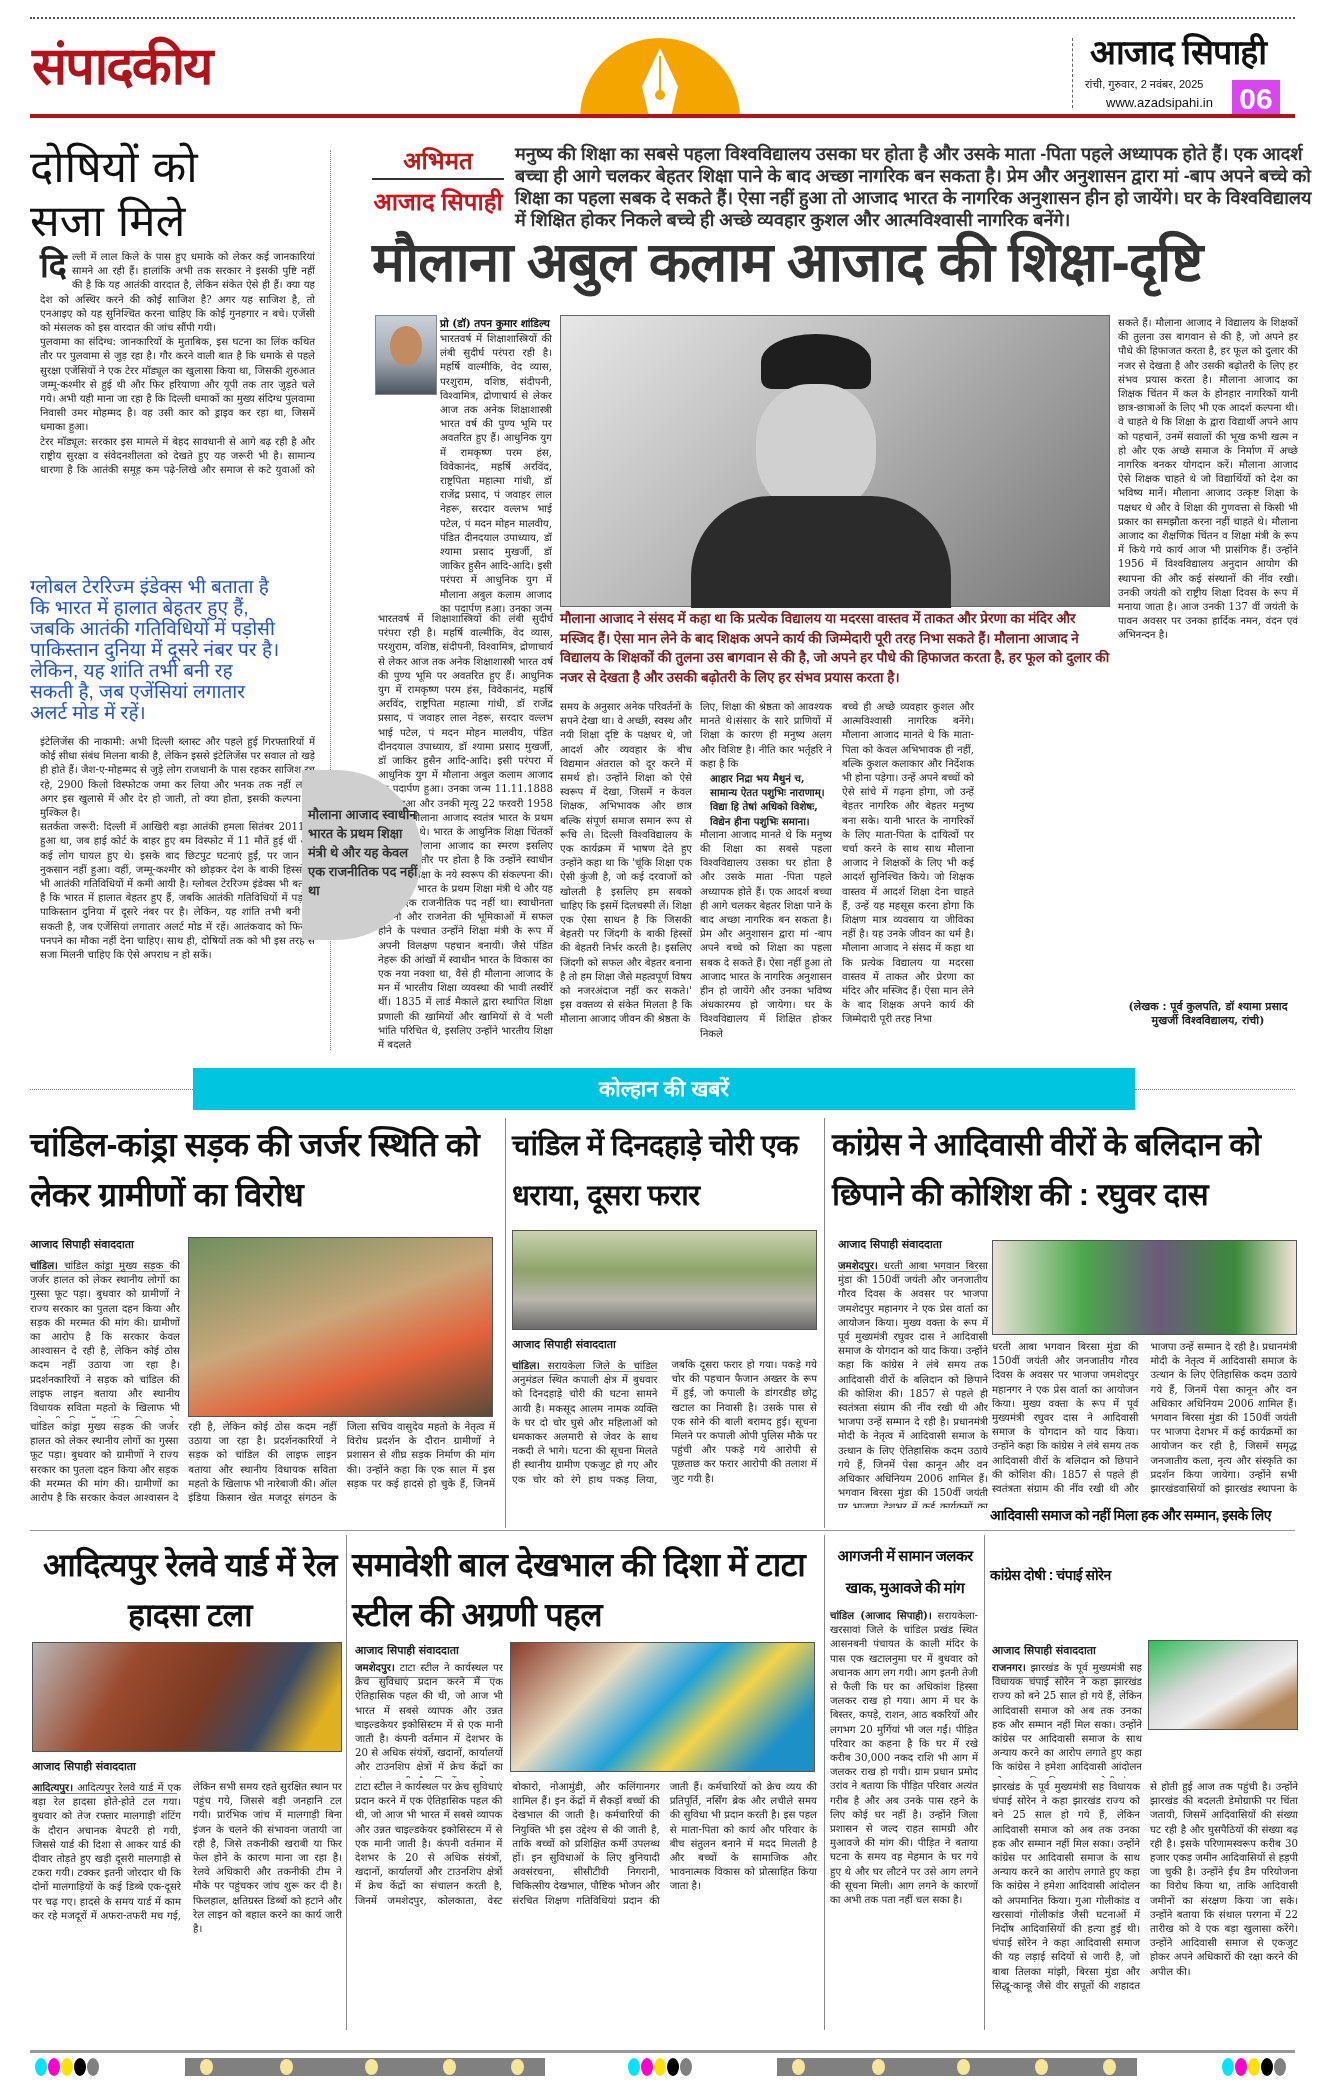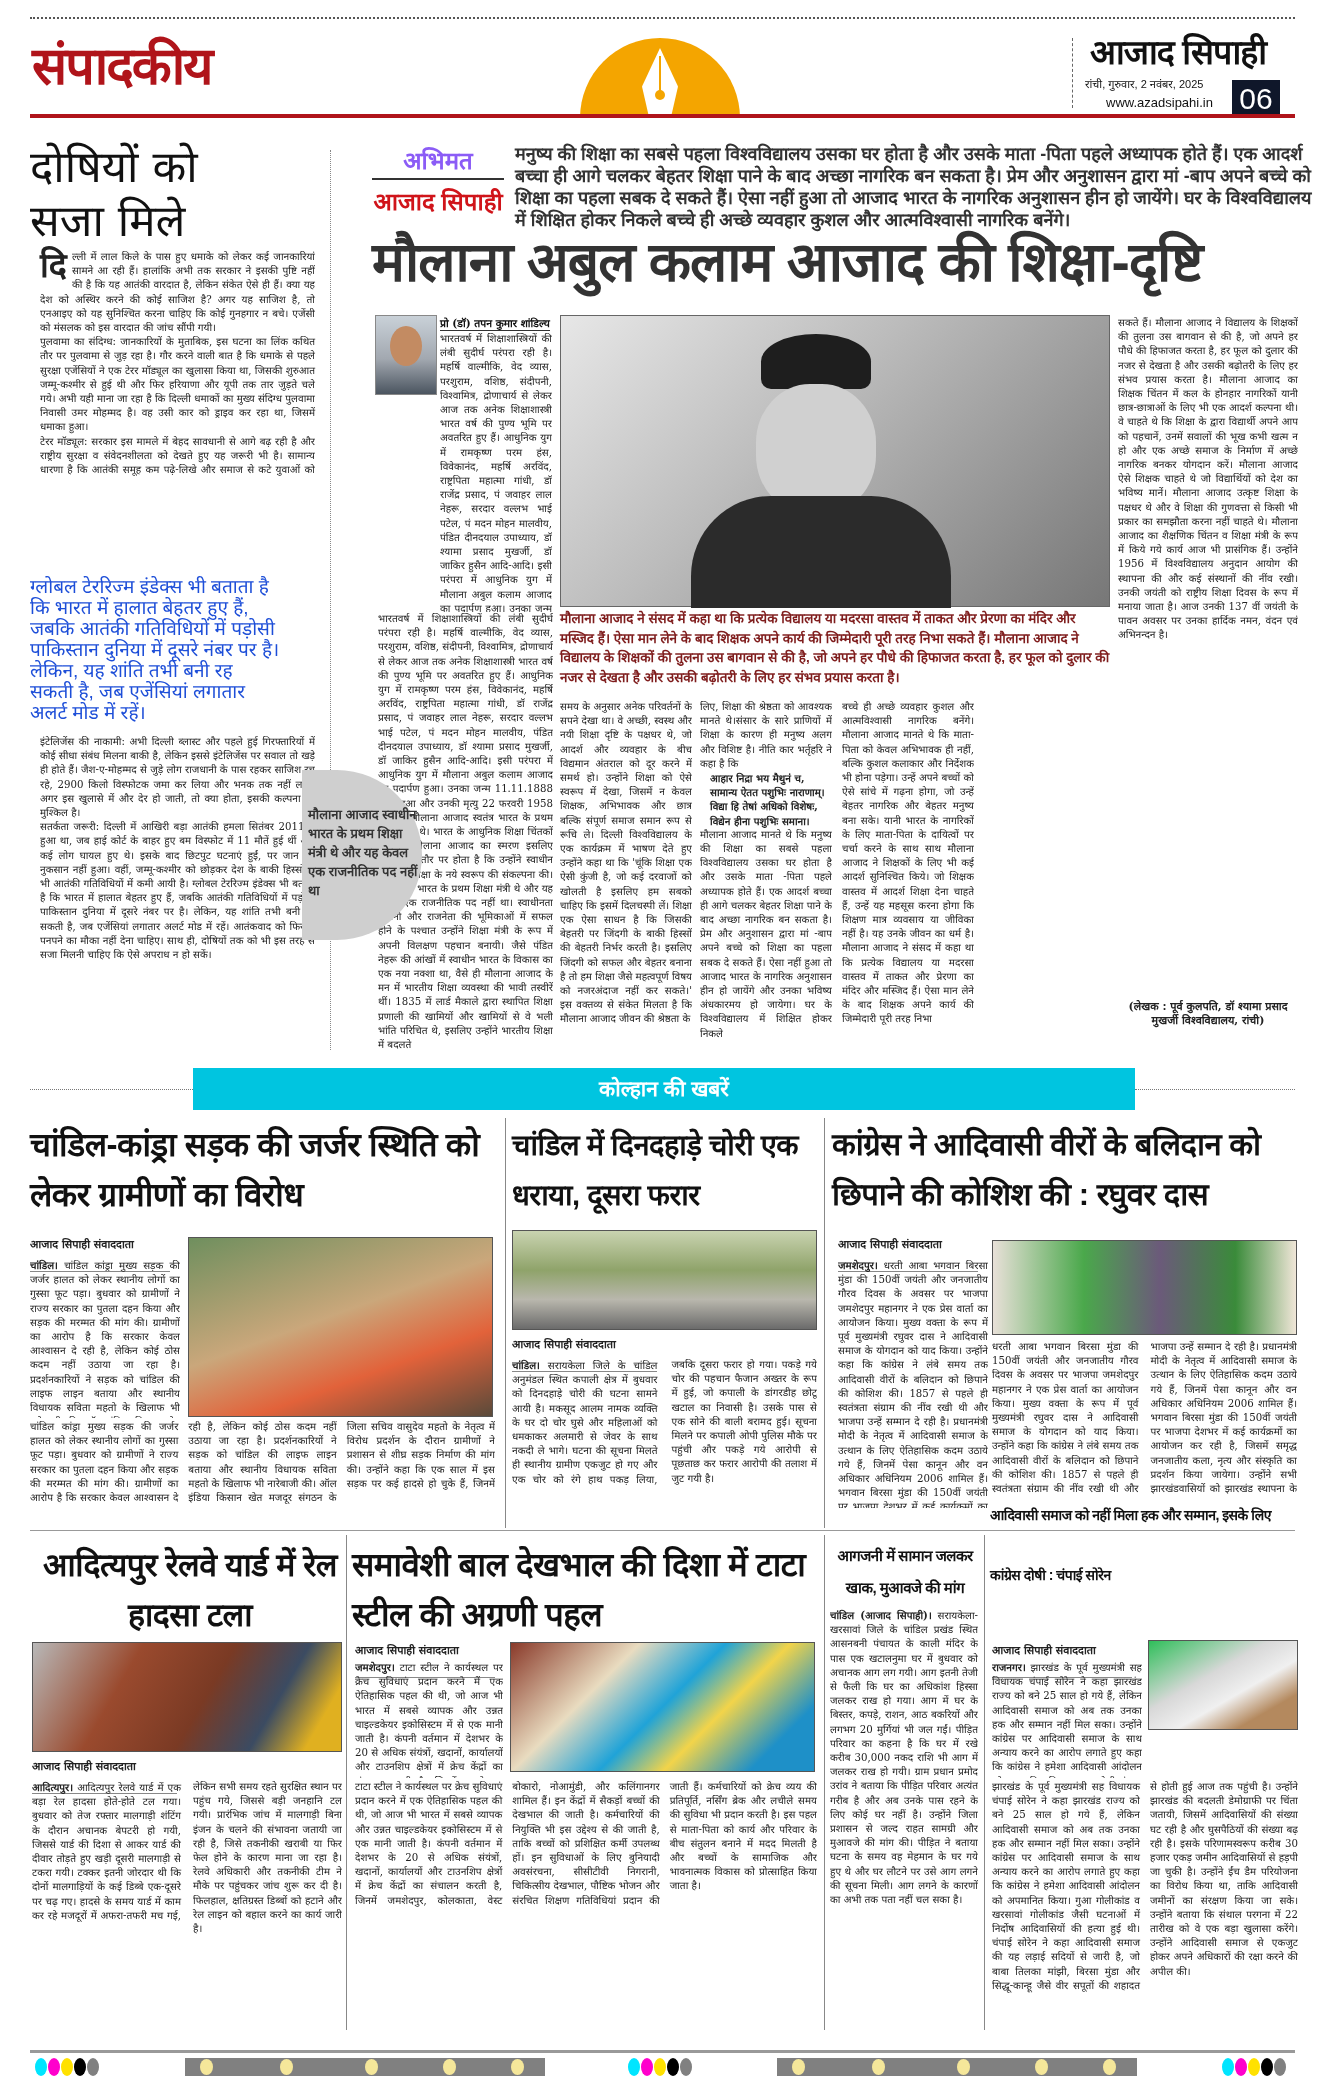--- a/index.html
+++ b/index.html
@@ -8,31 +8,31 @@
 .topdots{left:30px;right:30px;top:17px;border-top:2px dotted #555}
 .masthead-title{left:32px;top:28px;font-size:52px;font-weight:bold;color:#b0141a;letter-spacing:-2px;font-family:"DejaVu Serif",serif}
 .pen{left:580px;top:38px;width:160px;height:80px;background:#f4a500;border-radius:80px 80px 0 0;overflow:hidden}
 .pen-nib{position:absolute;left:62px;top:10px;width:36px;height:70px;background:#fff;clip-path:polygon(50% 0,100% 55%,80% 100%,20% 100%,0 55%)}
 .pen-slit{position:absolute;left:79px;top:18px;width:2px;height:40px;background:#f4a500}
 .pen-hole{position:absolute;left:75px;top:52px;width:10px;height:10px;border-radius:50%;background:#f4a500}
 .brand{left:1090px;top:28px;font-size:34px;font-weight:bold;letter-spacing:-1px;font-family:"Liberation Sans",sans-serif}
 .brand-sep{left:1072px;top:38px;height:70px;border-left:1px dashed #666}
 .dateline{left:1085px;top:76px;font-size:11px;font-family:"Liberation Sans",sans-serif}
 .website{left:1106px;top:95px;font-size:13px;font-family:Liberation Sans, sans-serif}
-.pageno{left:1232px;top:80px;width:48px;height:38px;background:#0f172a;color:#fff;font-weight:normal;font-size:30px;text-align:center;line-height:38px;font-family:"Liberation Sans",sans-serif}
+.pageno{left:1232px;top:80px;width:48px;height:38px;background:#d946ef;color:#fff;font-weight:bold;font-size:30px;text-align:center;line-height:38px;font-family:"Liberation Sans",sans-serif}
 .redrule{left:30px;right:30px;top:114px;height:4px;background:#b0141a}
 
 .edit-head{left:30px;top:140px;width:240px;font-size:44px;font-weight:normal;line-height:54px;font-family:"DejaVu Serif",serif}
 .col-sep{top:150px;height:900px;border-left:1px dotted #888}
 .body-text{font-size:10.2px;line-height:14.2px;text-align:justify;color:#222;font-family:"DejaVu Serif",serif}
 .dropcap{font-size:34px;font-weight:bold;float:left;line-height:30px;margin-right:5px;font-family:"DejaVu Serif",serif}
 .pull{left:30px;top:576px;width:250px;font-size:19px;line-height:21px;font-weight:normal;font-family:"Liberation Sans",sans-serif;color:#1d4ed8}
 
 .abhimat{left:372px;top:143px;width:132px;text-align:center}
-.abhimat .a1{color:#8b5cf6;font-size:24px;font-weight:bold;font-family:"Liberation Sans",sans-serif;border-bottom:2px solid #333;padding-bottom:2px}
+.abhimat .a1{color:#b91c1c;font-size:24px;font-weight:bold;font-family:"Liberation Sans",sans-serif;border-bottom:2px solid #333;padding-bottom:2px}
 .abhimat .a2{color:#d0141a;font-size:24px;font-weight:bold;font-family:"Liberation Sans",sans-serif;margin-top:4px}
 .quote{left:515px;top:143px;width:800px;font-size:18px;line-height:22px;font-weight:bold;color:#333;font-family:"Liberation Sans",sans-serif}
 .main-head{left:372px;top:222px;width:950px;font-size:55px;font-weight:bold;color:#333;letter-spacing:-1px;font-family:"Liberation Sans",sans-serif}
 .author-photo{left:375px;top:315px;width:62px;height:80px;background:linear-gradient(180deg,#c9d1d8,#a2a8b0 55%,#4b5560);border:1px solid #888}
 .author-face{position:absolute;left:14px;top:10px;width:32px;height:40px;border-radius:50%;background:#c38b62}
 .author-name{left:440px;top:316px;font-size:10.5px;font-weight:bold;border-bottom:1px solid #333;font-family:"DejaVu Serif",serif}
 .big-photo{left:560px;top:315px;width:550px;height:292px;background:linear-gradient(135deg,#e7e7e7,#bdbdbd 40%,#777 100%);border:1px solid #666}
 .photo-cap-head{position:absolute;left:200px;top:18px;width:110px;height:55px;border-radius:50% 50% 10px 10px;background:#1e1e1e}
 .photo-cap-face{position:absolute;left:195px;top:68px;width:120px;height:130px;border-radius:45%;background:#d0d0d0}
 .photo-cap-body{position:absolute;left:130px;top:180px;width:260px;height:112px;background:#2b2b2b;border-radius:80px 80px 0 0}

